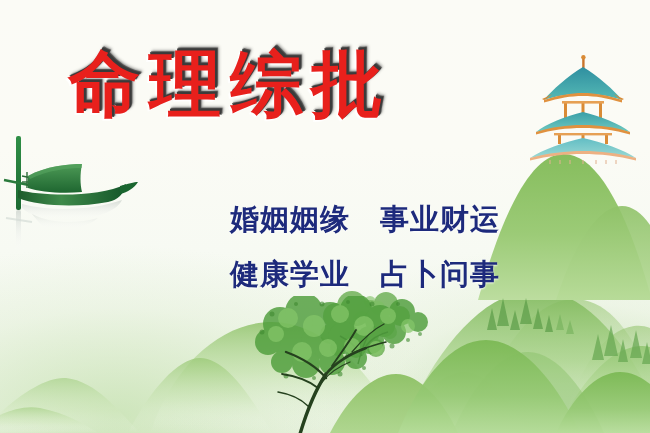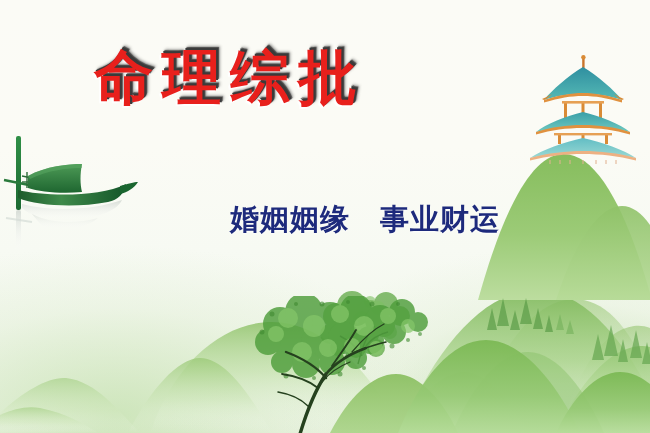--- a/index.html
+++ b/index.html
@@ -27,21 +27,21 @@
 
   
   #title-block{
     position:absolute;left:0;top:48px;width:460px;
     text-align:center;
     z-index:40;
   }
   #main-title{
     display:inline-block;
     font-family:"DejaVu Sans","Liberation Sans",sans-serif;
-    font-size:59px;
+    font-size:72px;
     font-weight:bold;
     letter-spacing:9px;
     color:#e8201c;
     line-height:1.02;
     white-space:nowrap;
     text-shadow:
        2px -2px 0 #3a3a3a,
        3px -3px 1px rgba(40,40,40,.75),
        4px -4px 3px rgba(60,60,60,.45),
       -1px  1px 0 #ffffff,
@@ -416,15 +416,16 @@
       <path d="M4,86 L30,90" stroke="#d4dcd6" stroke-width="2" fill="none" opacity=".7"></path>
     </svg>
   </div>
 
   <div id="title-block">
     <span id="main-title">命理综批</span>
   </div>
 
   <div id="subtitle-block">
     <div class="subtitle-line">婚姻姻缘　事业财运</div>
+    <div class="subtitle-line">健康学业　占卜问事</div>
   </div>
 
 </div>
 
 </body></html>

